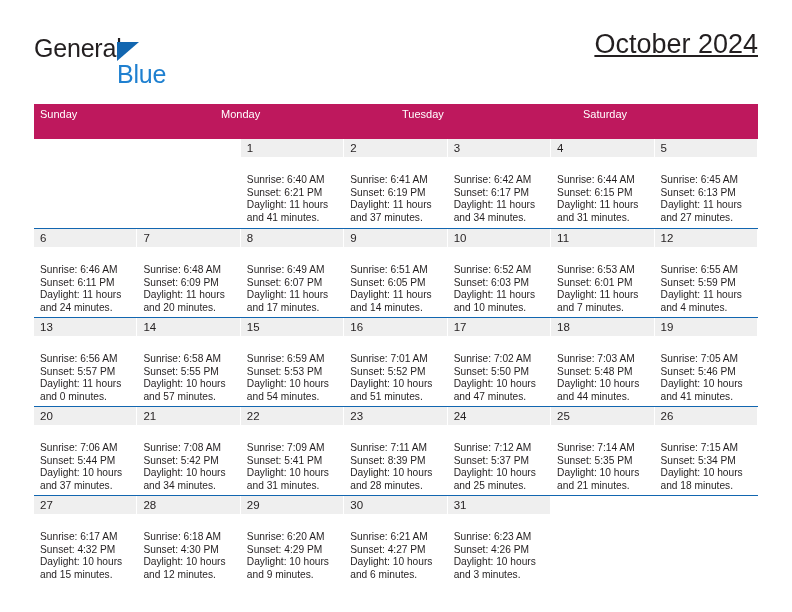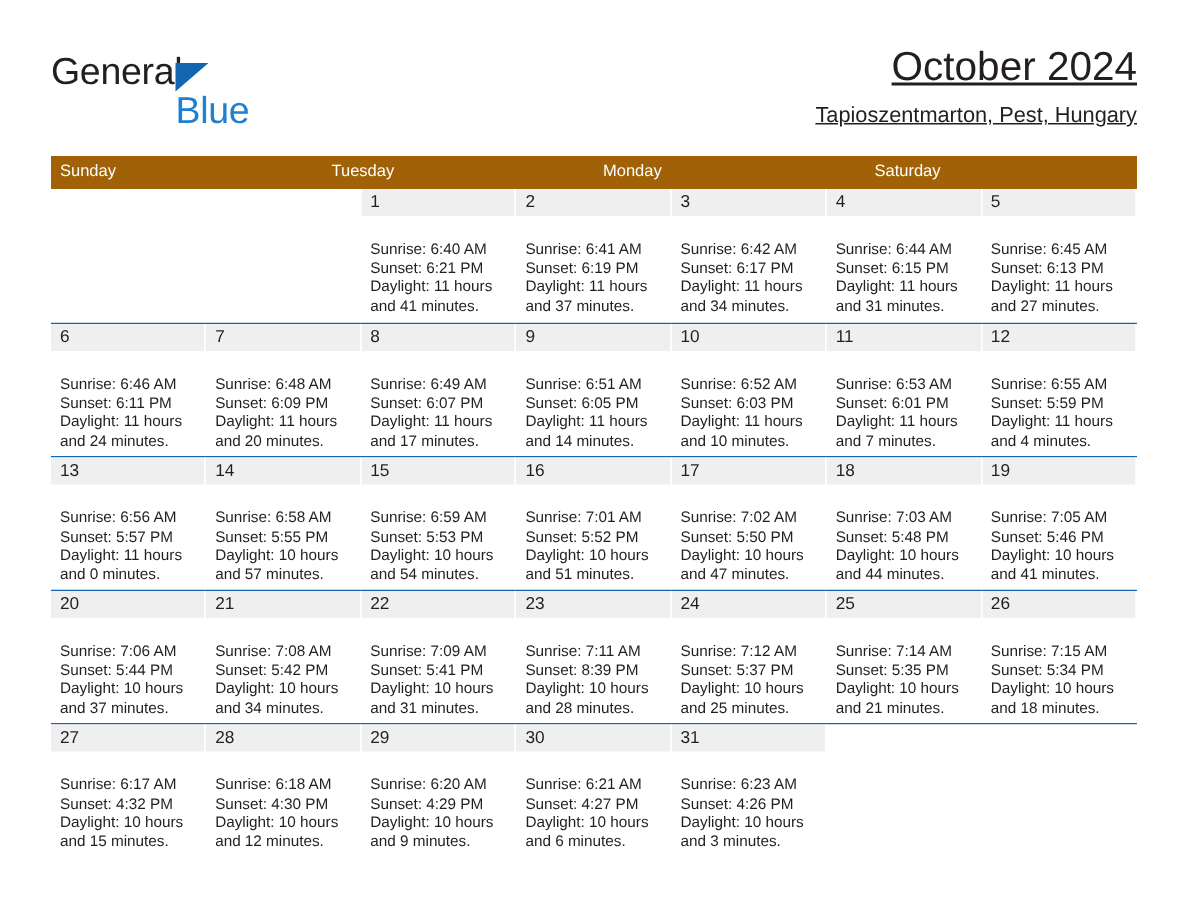--- a/index.html
+++ b/index.html
@@ -87,22 +87,22 @@
 
   
   .calendar {
     position: absolute;
     left: 34px;
     top: 104px;
     width: 724px;
   }
   .weekdays {
     display: flex;
-    background: #a16207;
-    height: 22px;
+    background: #be185d;
+    height: 35px;
   }
   .weekday {
     flex: 1 1 0;
     box-sizing: border-box;
     color: #ffffff;
     font-size: 11px;
     line-height: 21px;
     padding-left: 6px;
     white-space: nowrap;
   }
@@ -155,31 +155,30 @@
   <div class="header">
 
     <div class="logo">
       <span class="logo-general">General</span>
       <span class="logo-triangle"></span>
       <span class="logo-blue">Blue</span>
     </div>
 
     <div class="title-block">
       <div class="cal-title">October 2024</div>
-      <div class="cal-subtitle">Tapioszentmarton, Pest, Hungary</div>
     </div>
 
   </div>
 
   <div class="calendar">
 
     <div class="weekdays">
       <div class="weekday">Sunday</div>
+      <div class="weekday">Monday</div>
       <div class="weekday">Tuesday</div>
-      <div class="weekday">Monday</div>
       <div class="weekday">Saturday</div>
     </div>
 
     <div class="weeks-container">
         <div class="week">
           <div class="day">
             <div class="daynum-band">
               <div class="daynum"></div>
             </div>
           </div>

